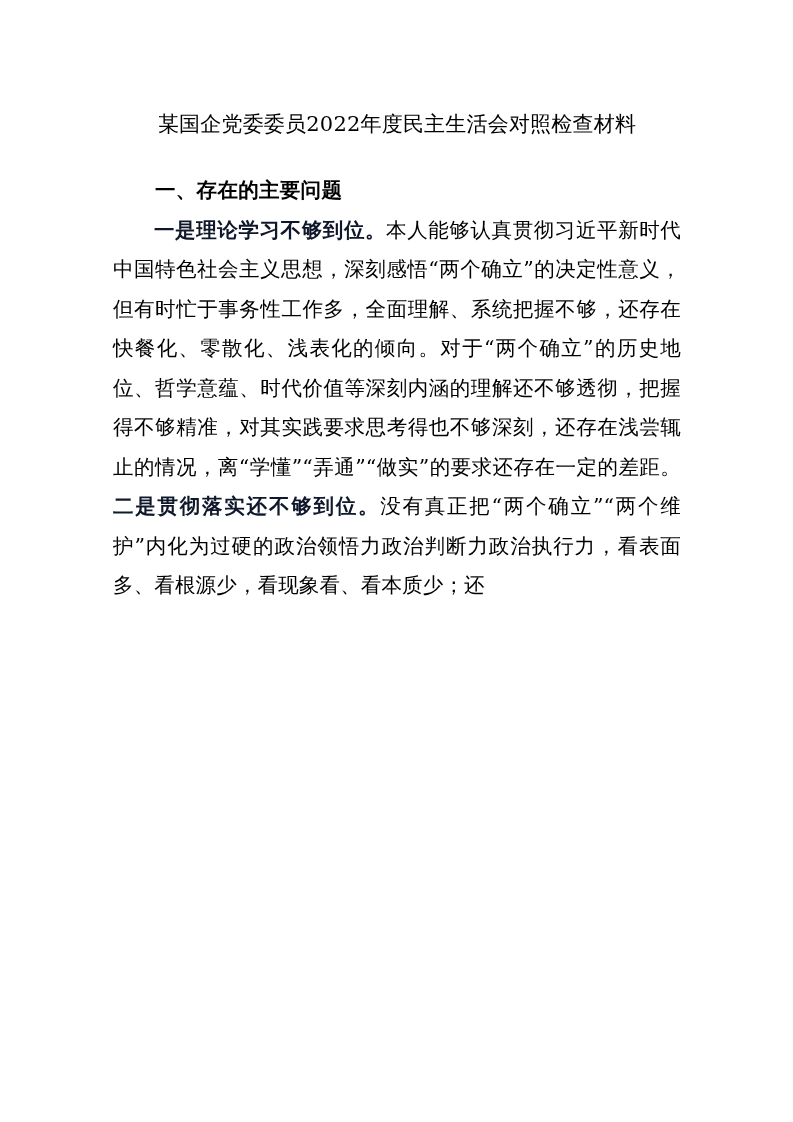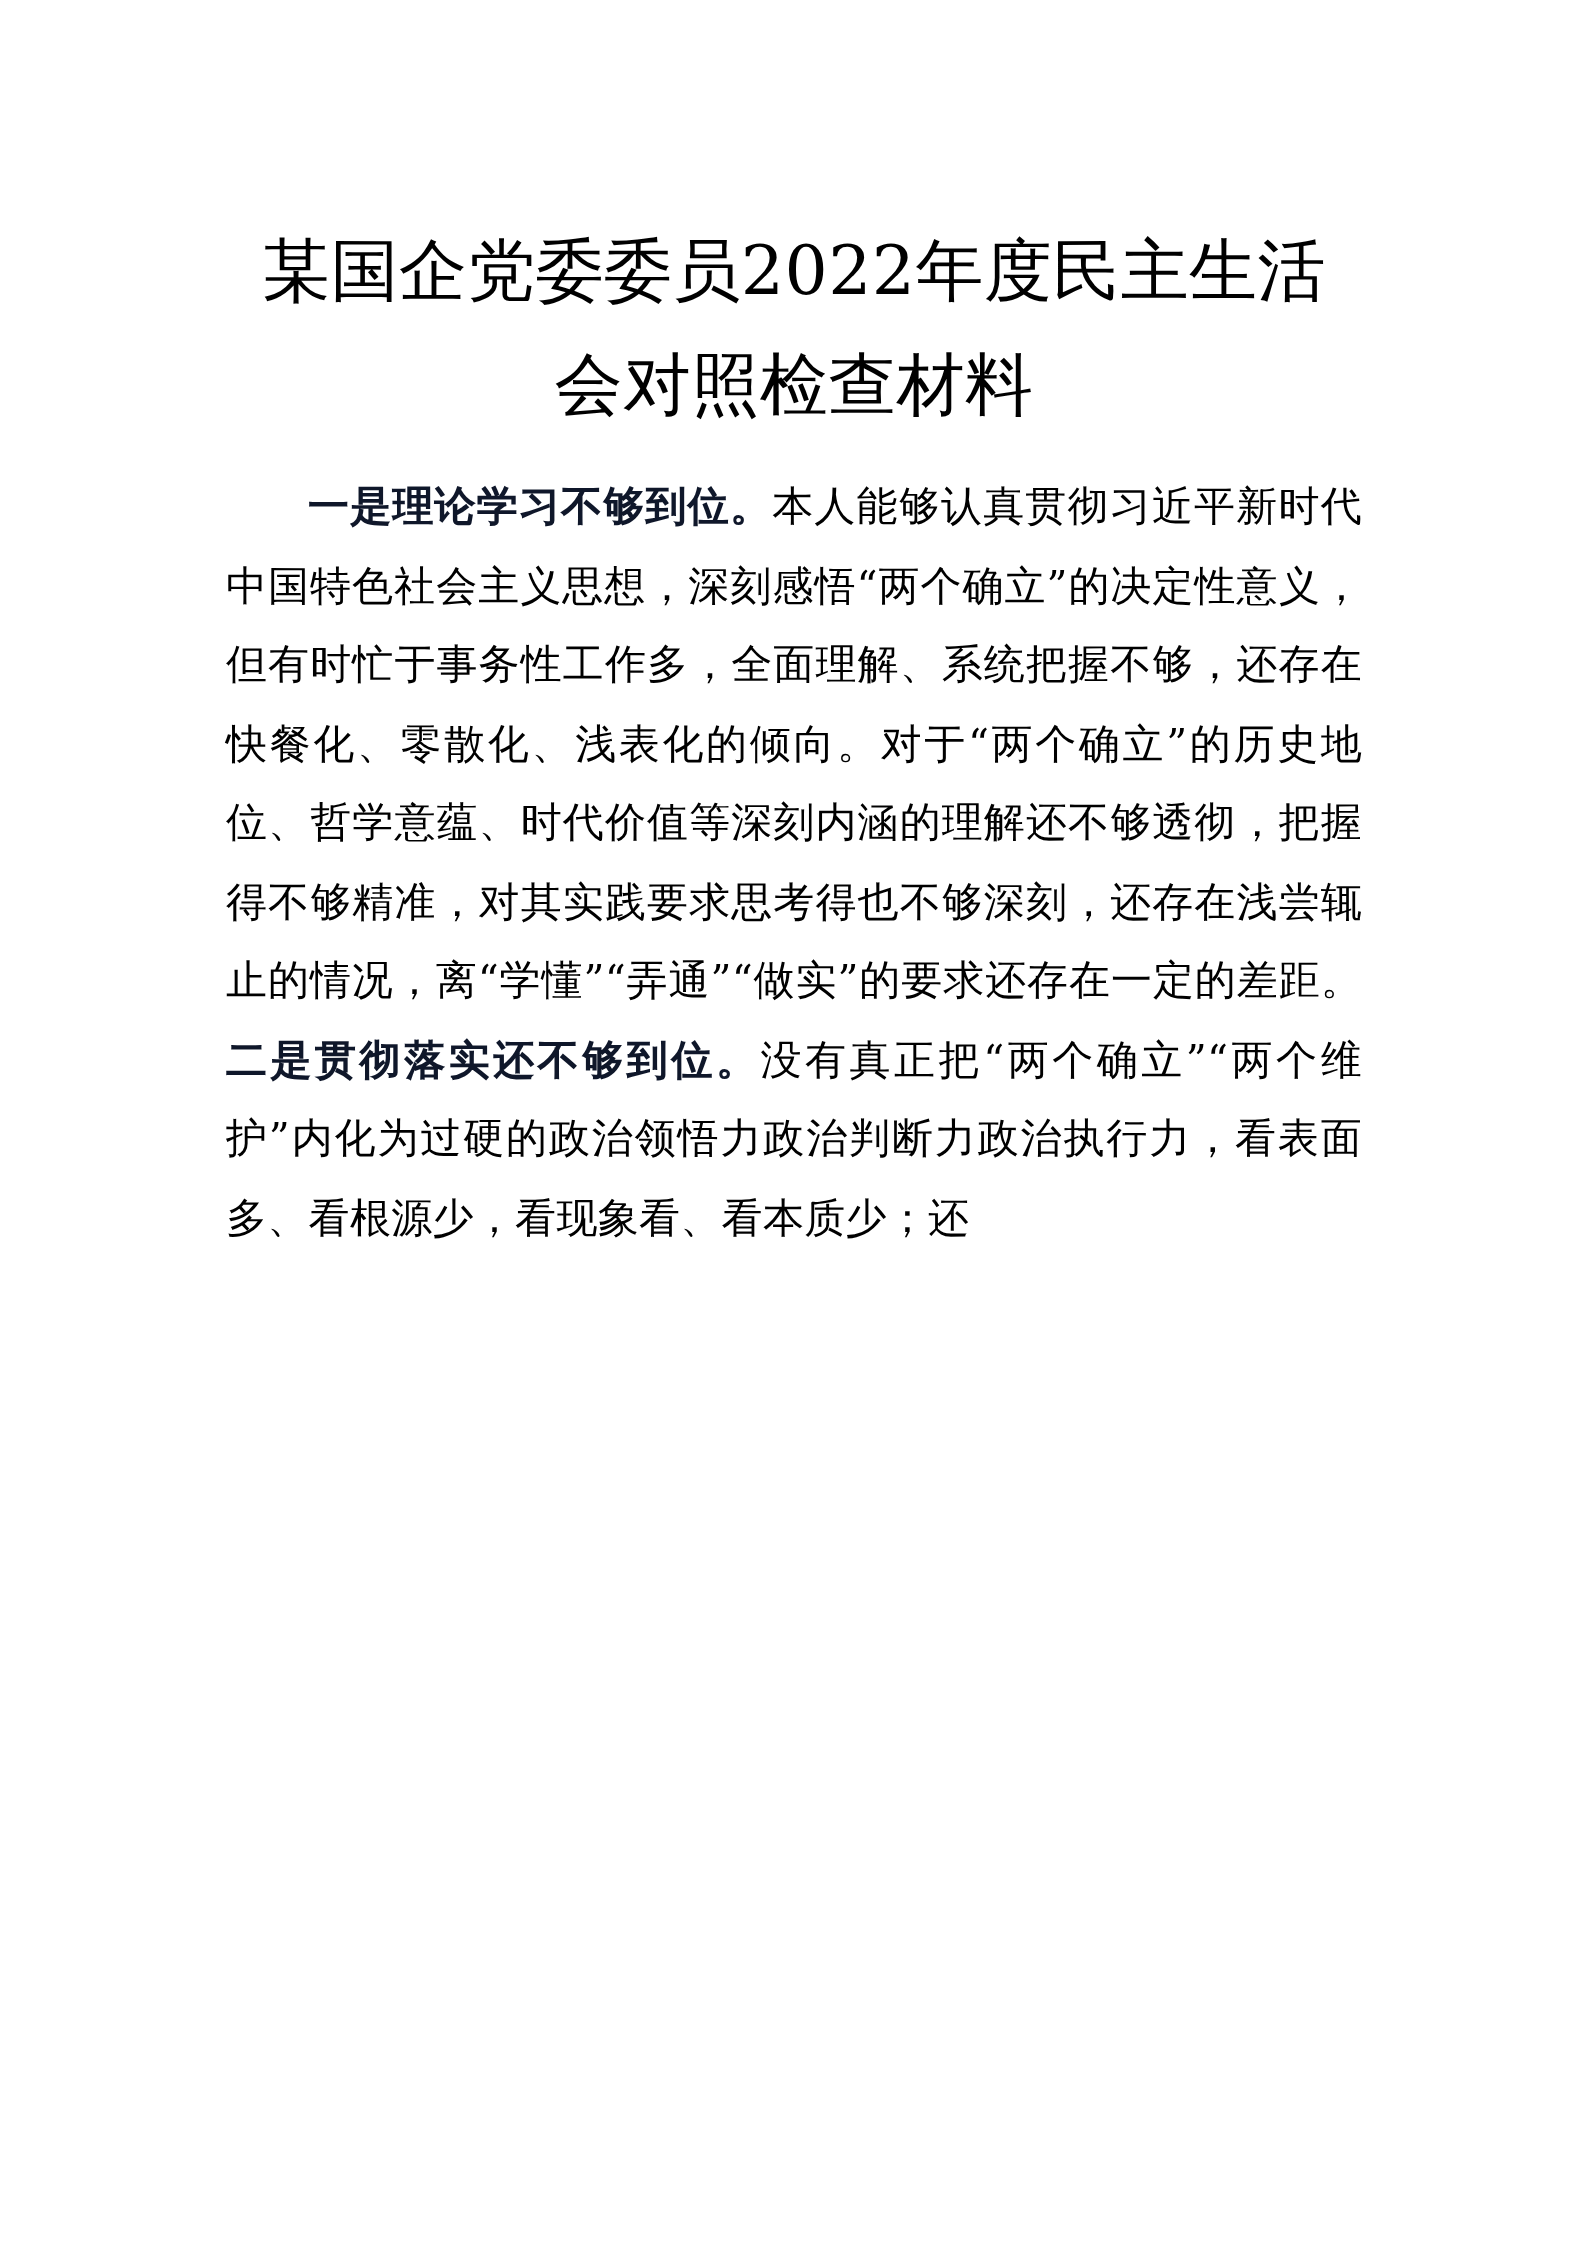--- a/index.html
+++ b/index.html
@@ -21,24 +21,24 @@
 
   .doc-body {
     position: absolute;
     left: 113px;
     top: 0;
     width: 568px;
   }
 
   
   .doc-title {
-    margin: 12px;
+    margin: 0;
     padding-top: 96px;
     font-family: "DejaVu Serif", "Liberation Serif", serif;
-    font-size: 34px;
+    font-size: 21px;
     font-weight: 400;
     line-height: 57px;
     text-align: center;
     color: #000000;
     letter-spacing: 0.2px;
     text-align-last: center;
   }
 
   
   .section-heading {
@@ -91,19 +91,20 @@
 </head>
 <body>
 
 <div class="page">
 
   <div class="doc-body">
 
     <h1 class="doc-title">某国企党委委员2022年度民主生活会对照检查材料</h1>
 
 
+    <h2 class="section-heading">一、存在的主要问题</h2>
 
 
     <p class="para"><span class="lead">一是理论学习不够到位。</span><span class="normal-run">本人能够认真贯彻习近平新时代中国特色社会主义思想，深刻感悟“两个确立”的决定性意义，但有时忙于事务性工作多，全面理解、系统把握不够，还存在快餐化、零散化、浅表化的倾向。对于“两个确立”的历史地位、哲学意蕴、时代价值等深刻内涵的理解还不够透彻，把握得不够精准，对其实践要求思考得也不够深刻，还存在浅尝辄止的情况，离“学懂”“弄通”“做实”的要求还存在一定的差距。</span><span class="lead">二是贯彻落实还不够到位。</span><span class="normal-run">没有真正把“两个确立”“两个维护”内化为过硬的政治领悟力政治判断力政治执行力，看表面多、看根源少，看现象看、看本质少；还</span></p>
 
   </div>
 
 </div>
 
 </body></html>

